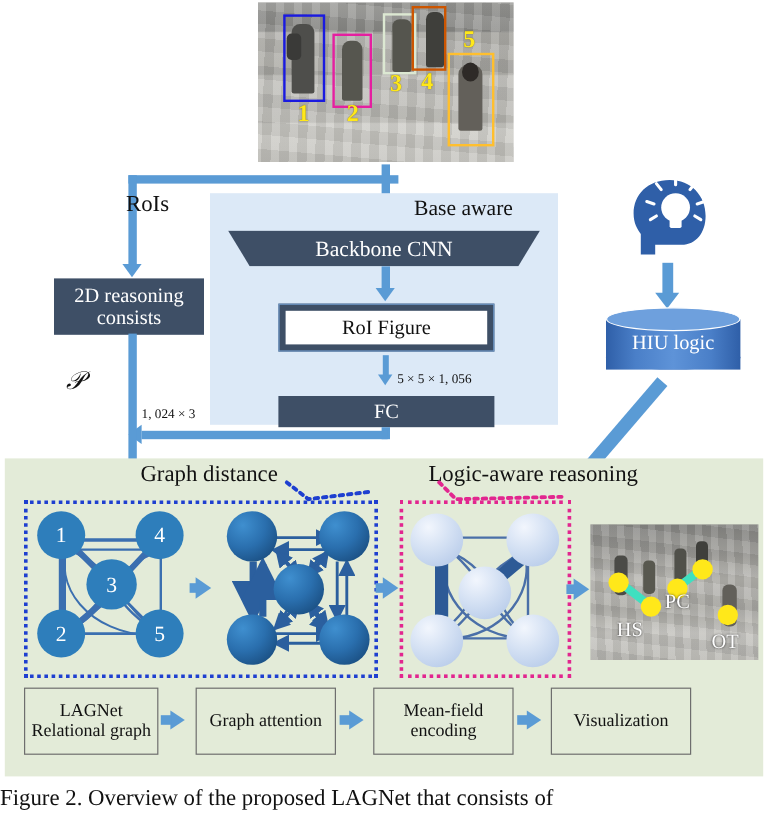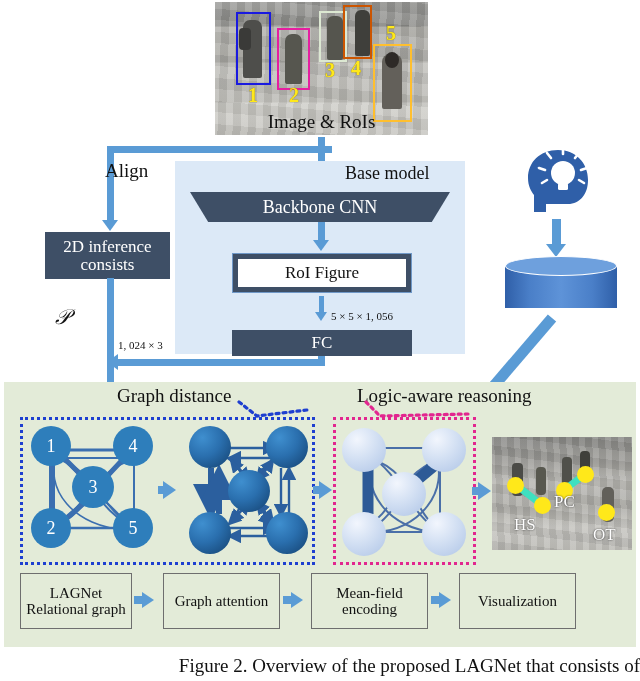--- a/index.html
+++ b/index.html
@@ -95,21 +95,21 @@
   .vizlabel{position:absolute;color:#fff;font-size:17px;
      text-shadow:0 0 2px rgba(0,0,0,.85);font-family:"Liberation Serif",serif;}
 
   
   .stepbox{position:absolute;border:1.6px solid #6e6e6e;background:#e3ebd8;
      display:flex;align-items:center;justify-content:center;text-align:center;
      font-size:15px;color:#111;line-height:1.1;height:54px;}
   .stepbox span{pointer-events:none;}
 
   
-  #figure-caption{left:0;top:655px;width:640px;text-align:right;
+  #figure-caption{left:0;top:655px;width:640px;text-align:left;
      font-size:19px;color:#111;white-space:nowrap;overflow:hidden;}
 </style>
 </head>
 <body>
 
 <div class="abs" id="top-photo">
   <div class="grain"></div>
 
   <div class="person" style="left:28px;top:18px;width:19px;height:58px;border-radius:7px 7px 2px 2px;background:#4e4e4b;"></div>
   <div class="person" style="left:24px;top:26px;width:12px;height:22px;background:#3a3a38;border-radius:4px;"></div>
@@ -124,35 +124,34 @@
   <div class="roi" style="left:104px;top:9px;width:28px;height:51px;border-color:#dce8d2;"></div>
   <div class="roi" style="left:128px;top:3px;width:29px;height:54px;border-color:#cc5500;"></div>
   <div class="roi" style="left:158px;top:42px;width:39px;height:78px;border-color:#ffbf2e;"></div>
 
   <div class="roinum" style="left:33px;top:83px;font-size:20px;">1</div>
   <div class="roinum" style="left:74px;top:83px;font-size:20px;">2</div>
   <div class="roinum" style="left:110px;top:58px;font-size:20px;">3</div>
   <div class="roinum" style="left:136px;top:56px;font-size:20px;">4</div>
   <div class="roinum" style="left:171px;top:21px;font-size:20px;">5</div>
 
-  <div id="caption-img">Image &amp; RoIs</div>
 </div>
 
 <div class="bar abs" style="left:107px;top:146px;width:225px;height:7px;"></div>
 
 <div class="bar abs" style="left:107px;top:146px;width:7px;height:76px;"></div>
 <div class="tri tri-down abs" style="left:102px;top:220px;"></div>
 
 <div class="bar abs" style="left:318px;top:137px;width:7px;height:48px;"></div>
 <div class="tri tri-down abs" style="left:313px;top:183px;"></div>
 
-<div class="abs" id="lbl-rois">Align</div>
+<div class="abs" id="lbl-rois">RoIs</div>
 
 <div class="abs" id="base-model"></div>
-<div class="abs" id="base-model-label">Base model</div>
+<div class="abs" id="base-model-label">Base aware</div>
 
 <div class="darkbox" id="backbone">
   <span>Backbone CNN</span>
 </div>
 
 <div class="bar abs" style="left:318px;top:222px;width:7px;height:20px;"></div>
 <div class="tri tri-down abs" style="left:313px;top:240px;"></div>
 
 <div class="abs" id="roialign-outer">
   <div id="roialign-inner">
@@ -166,21 +165,21 @@
 
 <div class="darkbox" id="fc">
   <span>FC</span>
 </div>
 
 <div class="bar abs" style="left:318px;top:356px;width:7px;height:10px;"></div>
 <div class="bar abs" style="left:118px;top:359px;width:205px;height:7px;"></div>
 <div class="tri tri-left abs" style="left:107px;top:354px;"></div>
 
 <div class="darkbox" id="dist-enc">
-  <span>2D inference</span>
+  <span>2D reasoning</span>
   <span>consists</span>
 </div>
 <div class="abs" id="lbl-P">𝒫</div>
 <div class="abs" id="lbl-1024">1, 024 × 3</div>
 
 <div class="bar abs" style="left:107px;top:278px;width:7px;height:142px;"></div>
 <div class="tri tri-down abs" style="left:102px;top:416px;"></div>
 
 <div class="abs" id="brain-icon">
   <svg viewBox="0 0 78 72" width="78" height="72" aria-hidden="true">
@@ -200,20 +199,21 @@
   </svg>
 </div>
 
 <div class="bar abs" style="left:552px;top:219px;width:9px;height:27px;"></div>
 <div class="tri abs" style="left:546px;top:244px;border-left:10px solid transparent;border-right:10px solid transparent;border-top:13px solid #5a9bd5;"></div>
 
 <div class="abs" id="cyl">
   <div class="bot"></div>
   <div class="body"></div>
   <div class="top"></div>
+  <div id="cyl-label">HIU logic</div>
 </div>
 
 <svg class="abs" style="left:440px;top:312px;width:130px;height:112px;" viewBox="0 0 130 112">
   <line x1="112" y1="6" x2="40" y2="90" stroke="#5a9bd5" stroke-width="11"></line>
   <polygon points="38,104 26,76 54,83" fill="#5a9bd5"></polygon>
 </svg>
 
 <div class="abs" id="green-panel"></div>
 
 <div class="abs" id="lbl-graph-network">Graph distance</div>

